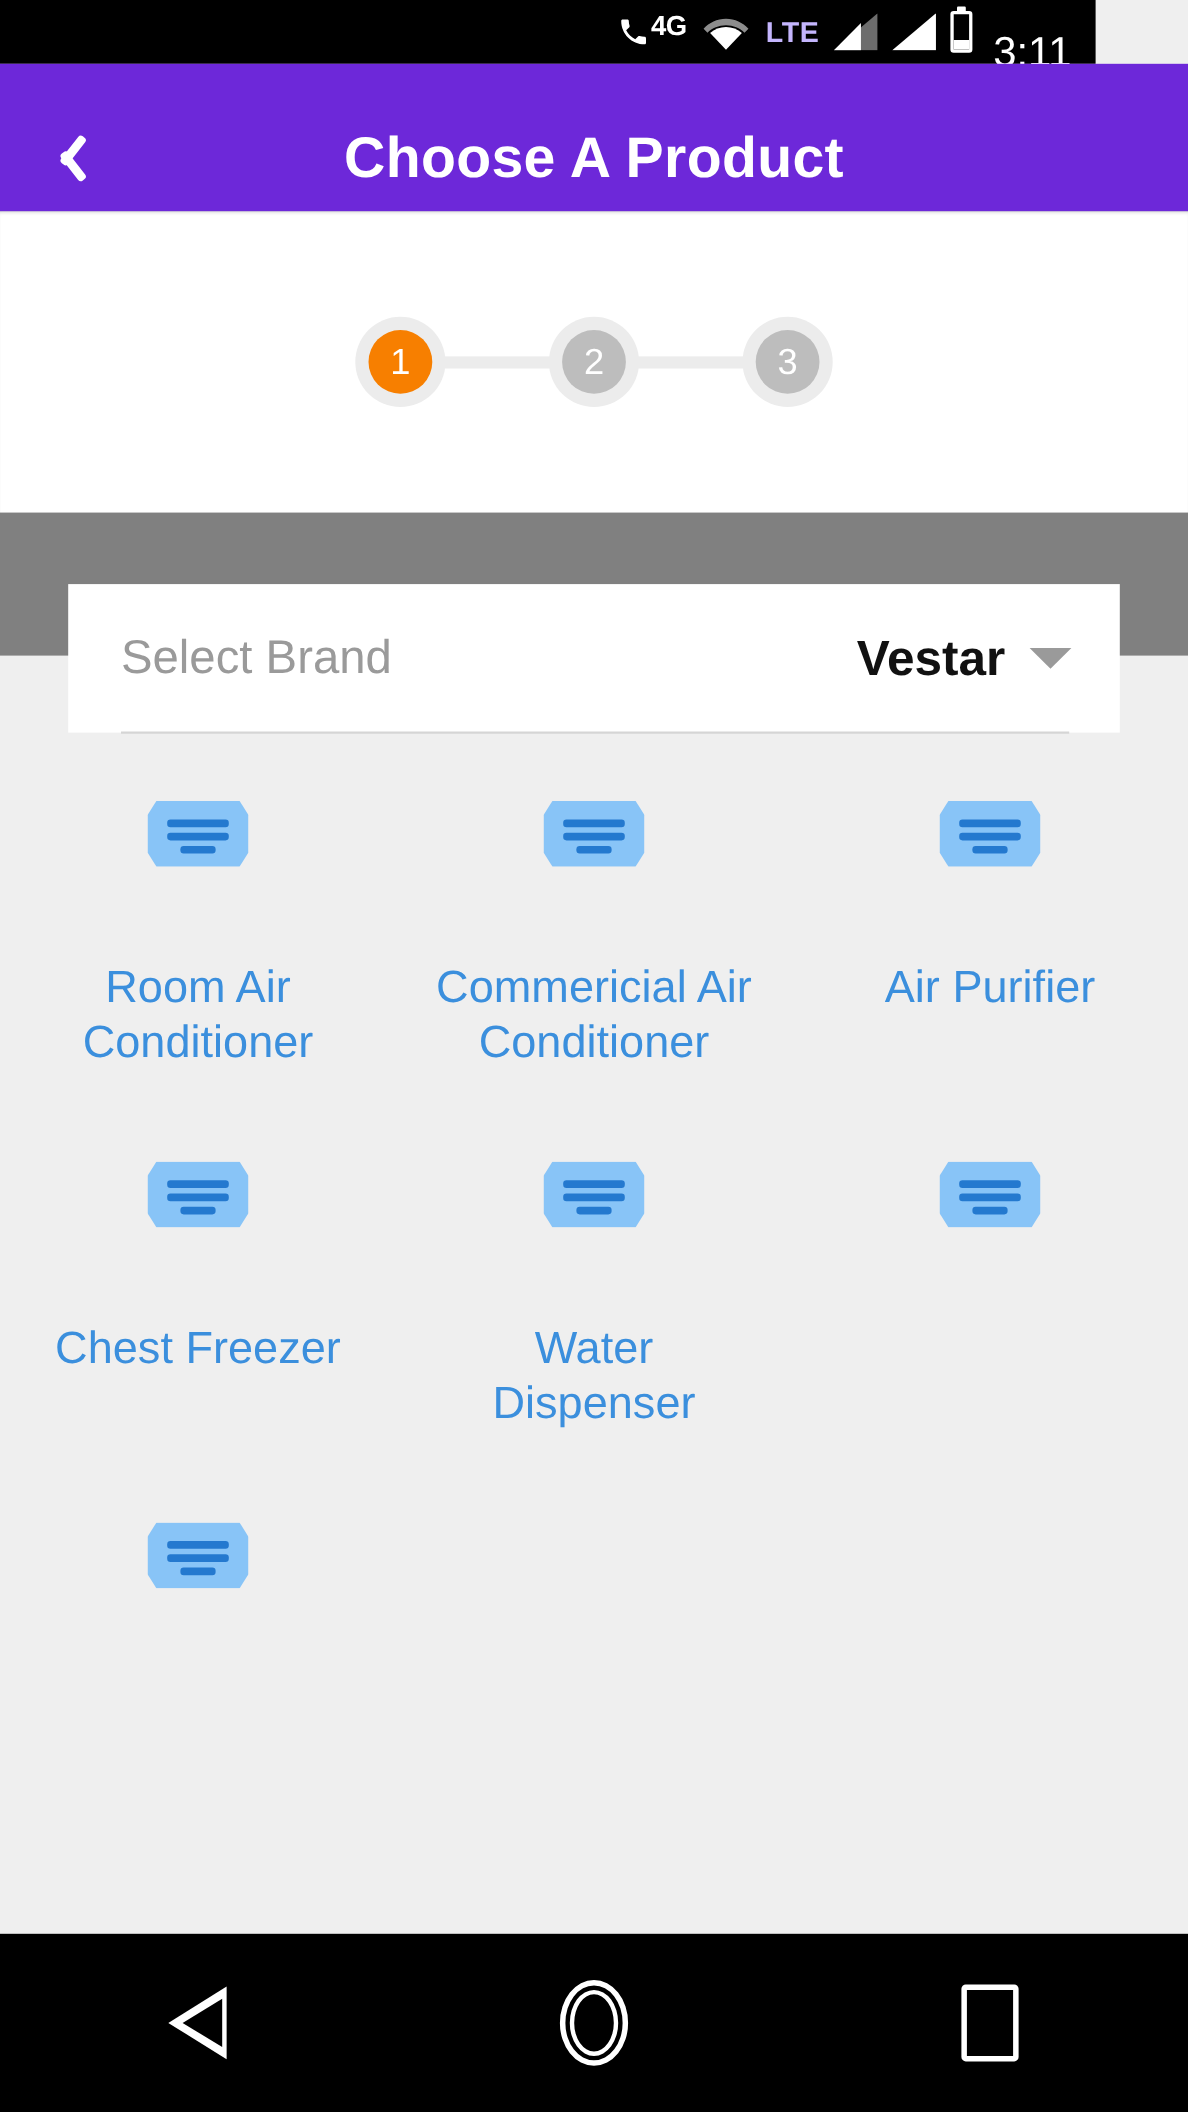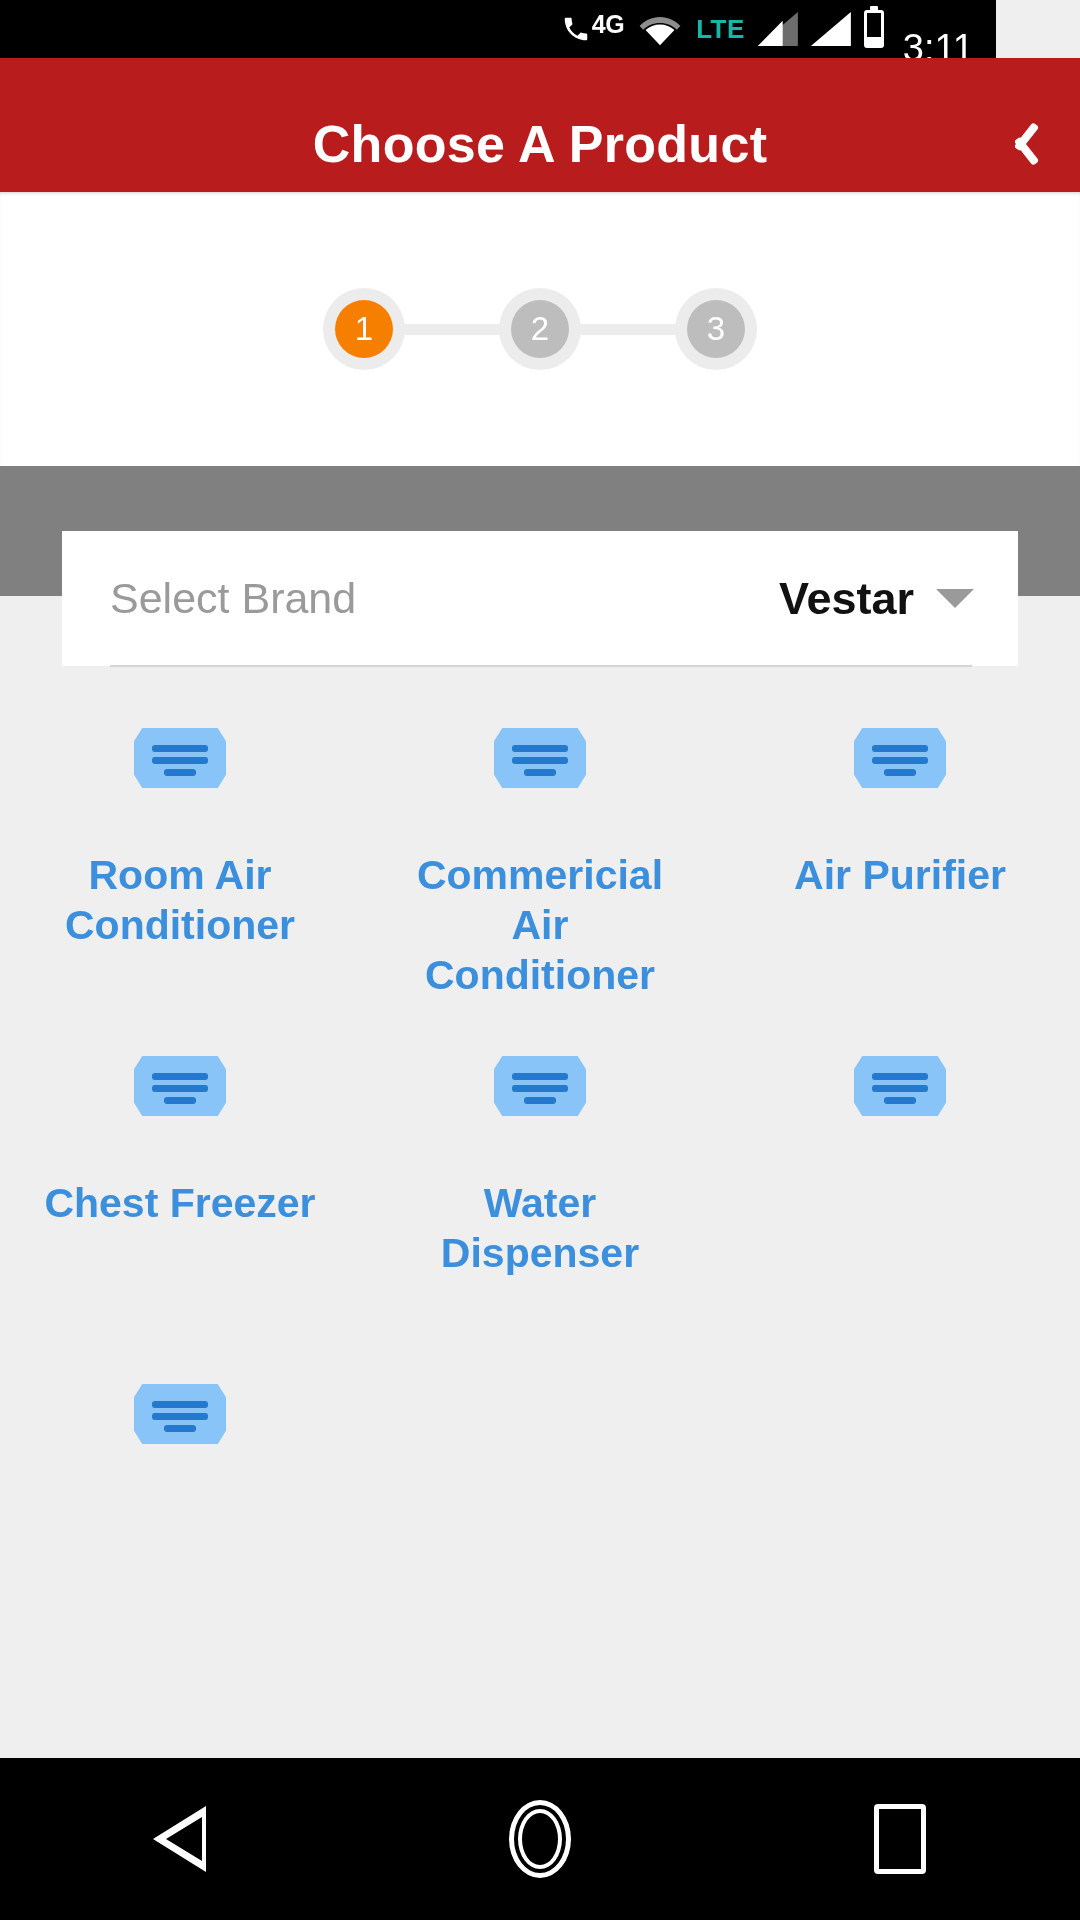--- a/index.html
+++ b/index.html
@@ -13,21 +13,21 @@
 
   
   .statusbar{
     position:absolute; top:0; left:0; width:996px; height:58px;
     background:#000; display:flex; align-items:center;
     justify-content:flex-end; padding-right:22px; gap:13px;
   }
   .sb-icon{ display:flex; align-items:center; color:#fff; }
   .sb-phone4g{ display:flex; align-items:flex-start; gap:1px; }
   .sb-4g{ font-size:25px; font-weight:bold; color:#fff; line-height:1; letter-spacing:-0.5px;}
-  .sb-lte{ font-size:26px; font-weight:bold; color:#14b8a6; letter-spacing:0.5px; line-height:1;}
+  .sb-lte{ font-size:26px; font-weight:bold; color:#c4b5fd; letter-spacing:0.5px; line-height:1;}
   .sb-time{ color:#fff; font-size:38px; font-weight:500; letter-spacing:0px; margin-left:6px;margin-top:39px;}
   .tri-half{ width:40px; height:34px; position:relative; }
   .tri-half .bg{
     position:absolute; inset:0;
     background:#6d6d6d;
     clip-path:polygon(100% 0, 100% 100%, 0 100%);
   }
   .tri-half .fg{
     position:absolute; inset:0;
     background:#fff;
@@ -35,21 +35,21 @@
   }
   .tri-full{ width:40px; height:34px; background:#fff;
     clip-path:polygon(100% 0, 100% 100%, 0 100%); }
   .battery{ width:20px; height:38px; border:3px solid #fff; border-radius:3px;
     position:relative; background:linear-gradient(to top,#fff 26%, #000 26%); }
   .battery:before{ content:""; position:absolute; top:-7px; left:3px; width:8px; height:5px; background:#fff; border-radius:1px;}
 
   
   .appbar{
     position:absolute; top:58px; left:0; width:1080px; height:172px;
-    background:#b91c1c; display:flex; align-items:center;justify-content:flex-end;
+    background:#6d28d9; display:flex; align-items:center;
   }
   .back-btn{
     width:120px; height:134px; display:flex; align-items:center; justify-content:center;
     cursor:pointer;
   }
   .chev{ width:30px; height:52px; position:relative; }
   .chev:before,.chev:after{
     content:""; position:absolute; left:8px; width:8px; height:31px; background:#fff; border-radius:3px;
   }
   .chev:before{ top:0; transform:rotate(38deg); transform-origin:bottom center;}
@@ -121,22 +121,22 @@
     background:#88c4f7;
     clip-path:polygon(9% 0, 91% 0, 100% 22%, 100% 78%, 91% 100%, 9% 100%, 0 78%, 0 22%);
   }
   .prod-icon i{
     position:absolute; background:#2479cf; border-radius:3px; display:block;
   }
   .prod-icon i.l1{ left:18px; top:17px; width:56px; height:7px; }
   .prod-icon i.l2{ left:18px; top:29px; width:56px; height:7px; }
   .prod-icon i.l3{ left:30px; top:41px; width:32px; height:7px; }
   .prod-label{
-    margin-top:62px; color:#3b8fdd; font-size:41px; line-height:50px;
-    text-align:center; font-weight:700; max-width:290px;
+    margin-top:84px; color:#3b8fdd; font-size:41px; line-height:50px;
+    text-align:center; font-weight:400; max-width:290px;
   }
 
   
   .navbar{
     position:absolute; bottom:0; left:0; width:1080px; height:162px;
     background:#000; display:flex; align-items:center; justify-content:space-around;
   }
   .nav-btn{ width:180px; height:162px; display:flex; align-items:center; justify-content:center; cursor:pointer;}
   .nav-back-wrap{ position:relative; width:54px; height:66px; }
   .nav-back-wrap:before{

